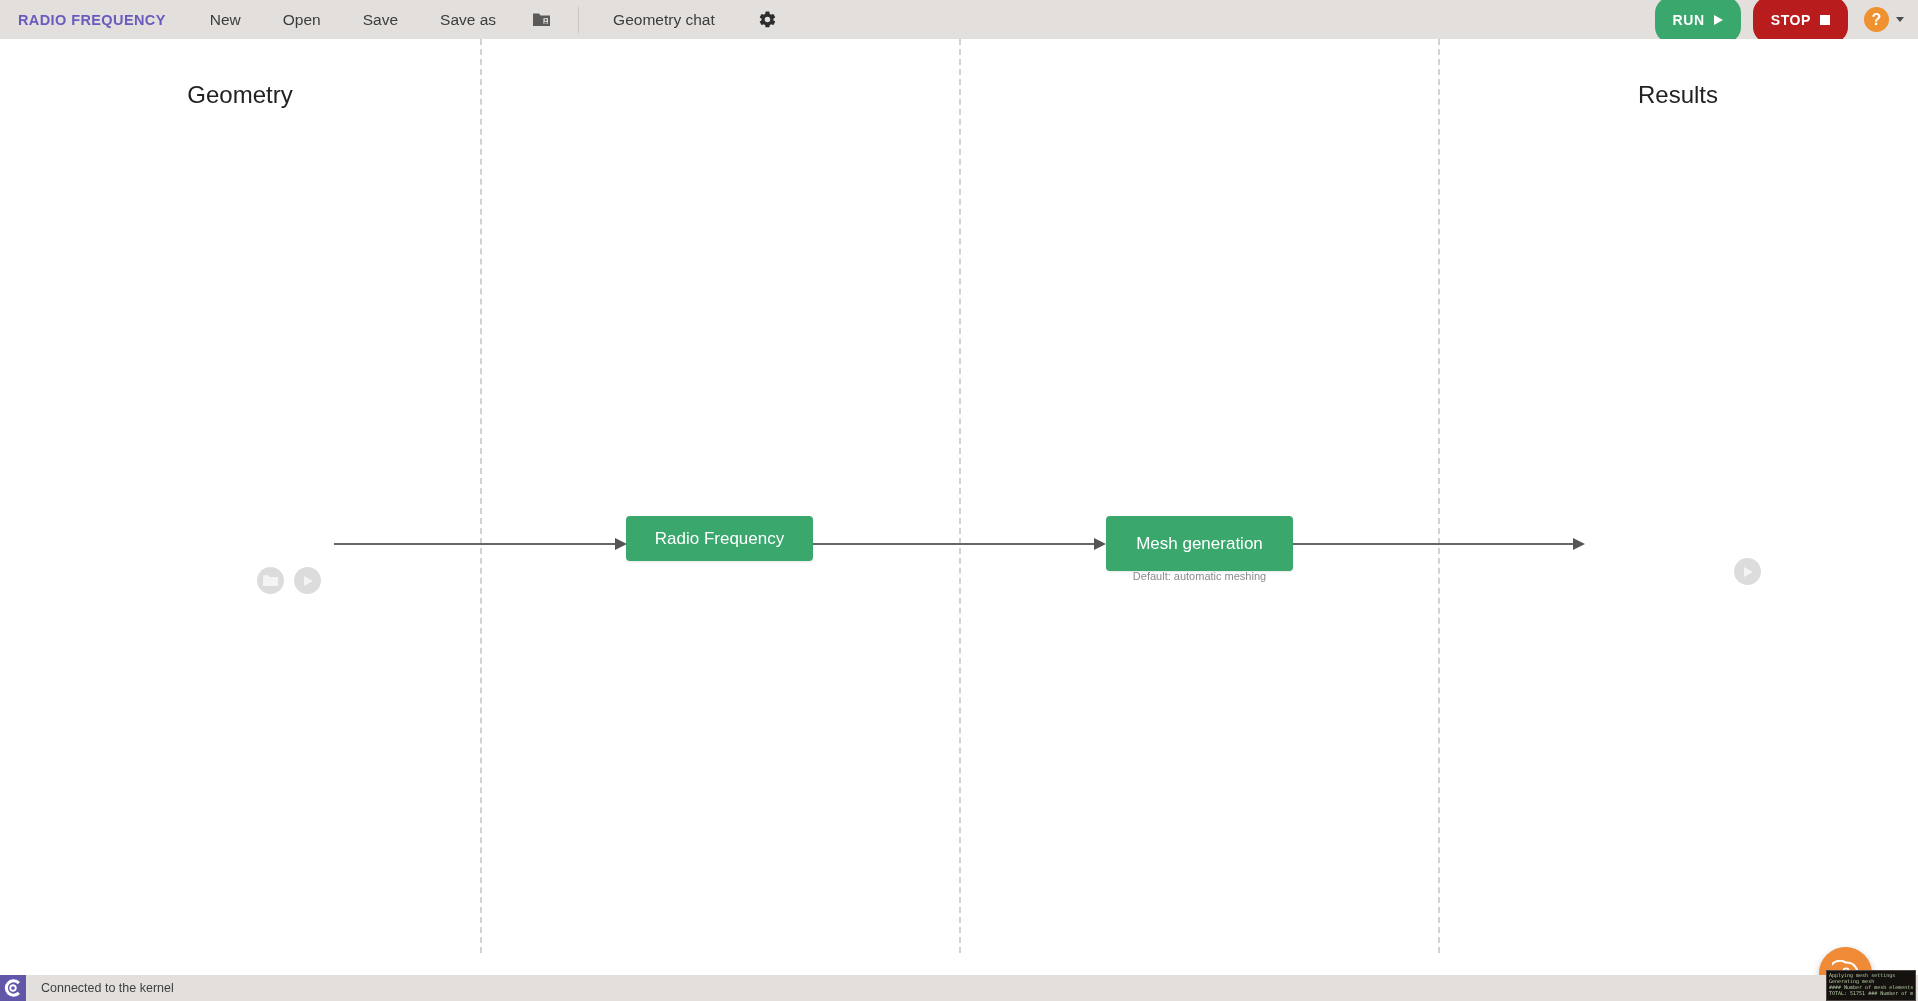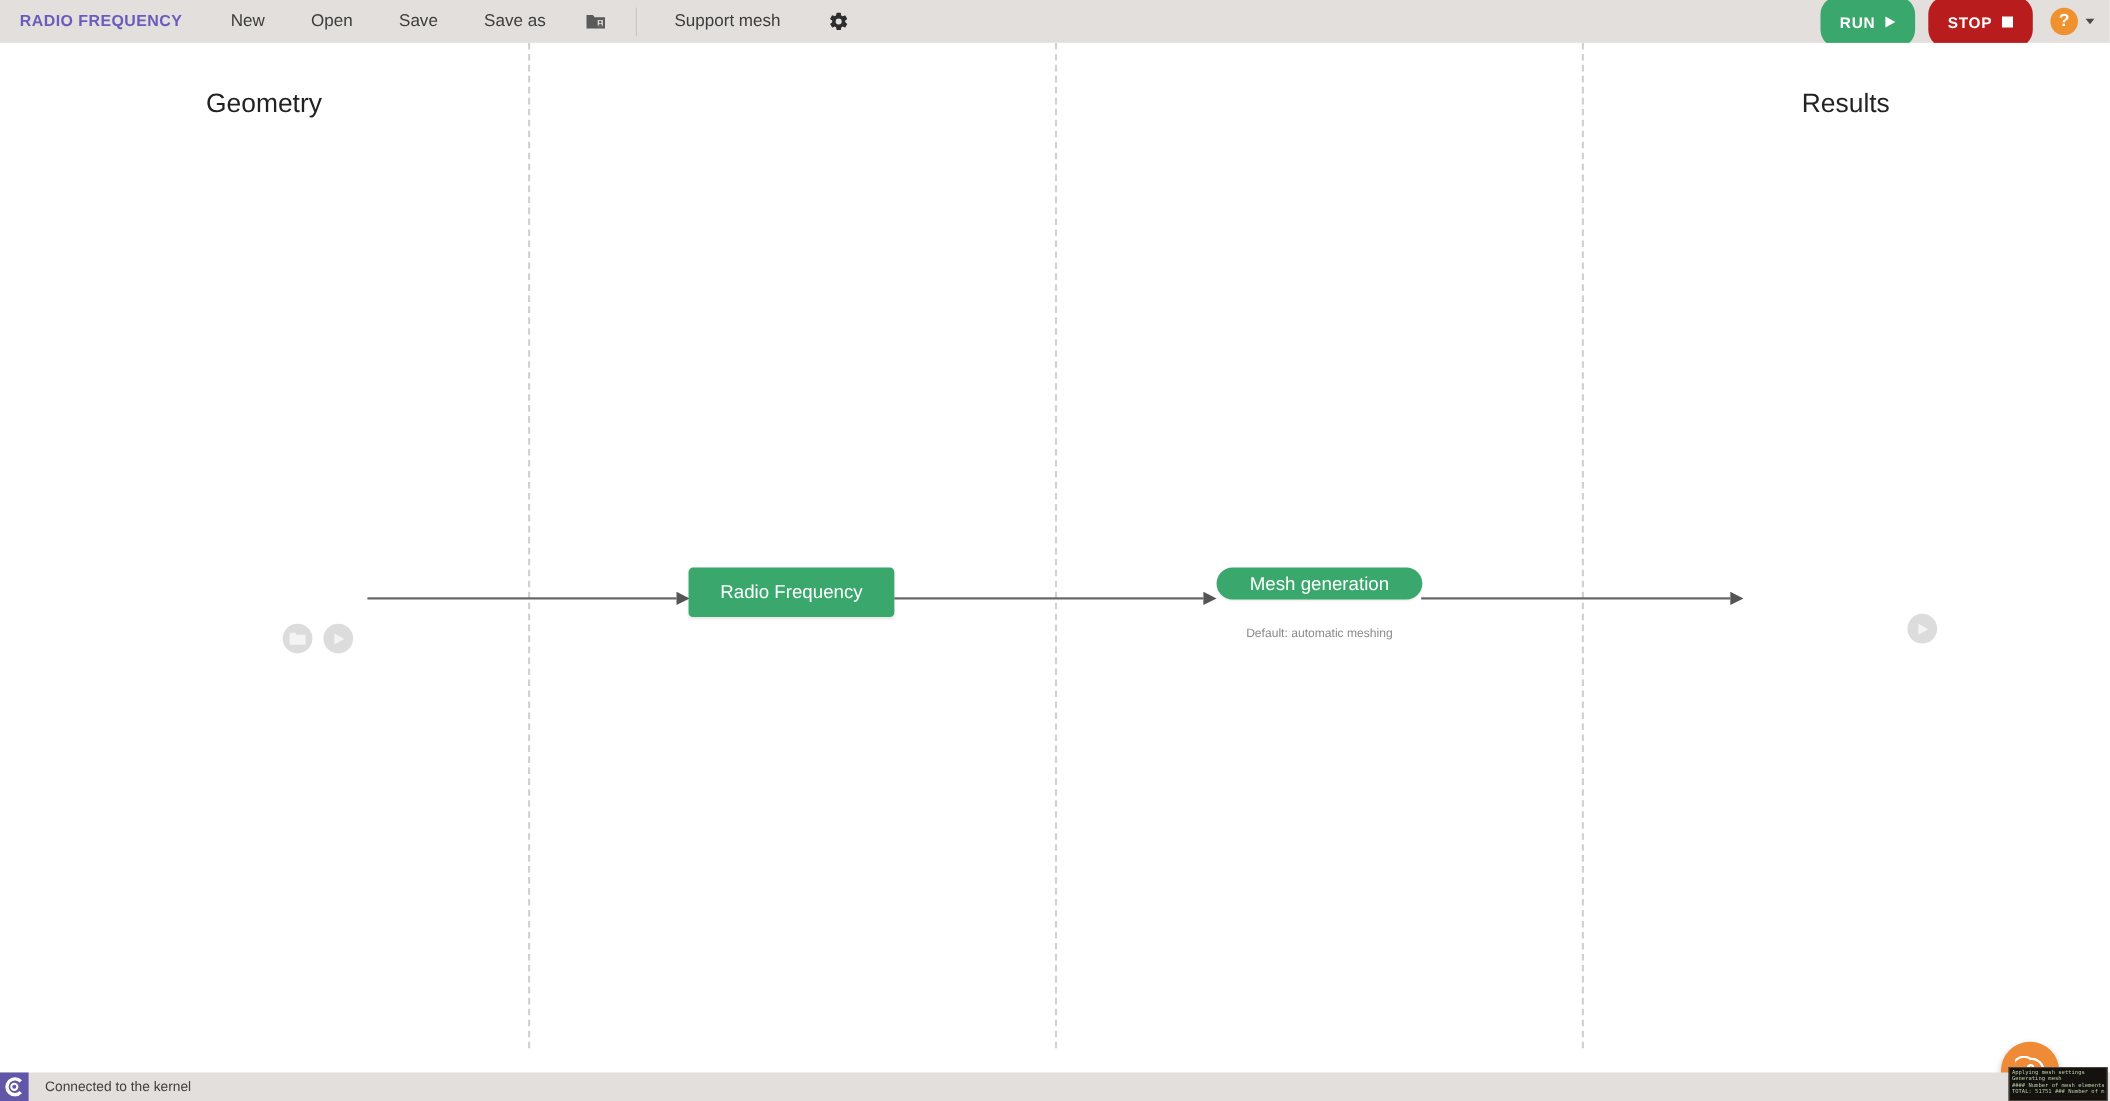--- a/index.html
+++ b/index.html
@@ -232,21 +232,21 @@
     <svg width="17" height="15" viewBox="0 0 17 15" aria-hidden="true">
       <path d="M0 1.6h6l1.6 2H17V14H0z" fill="#5a5a5a"></path>
       <rect x="10.4" y="6.2" width="4.6" height="5.6" fill="#e2dfdc"></rect>
       <circle cx="12.7" cy="8.1" r="1.15" fill="#5a5a5a"></circle>
       <path d="M10.9 11.6c0-1.1 0.8-1.8 1.8-1.8s1.8 0.7 1.8 1.8z" fill="#5a5a5a"></path>
     </svg>
   </div>
 
   <div id="tb-divider"></div>
 
-  <div class="menu-item">Support mesh</div>
+  <div class="menu-item">Geometry chat</div>
 
   <div id="gear-btn">
     <svg width="19" height="19" viewBox="0 0 24 24" aria-hidden="true">
       <path fill="#2d2d2d" d="M19.4 13c.04-.33.06-.66.06-1s-.02-.67-.06-1l2.1-1.6a.5.5 0 0 0 .12-.64l-2-3.46a.5.5 0 0 0-.6-.22l-2.48 1a7.3 7.3 0 0 0-1.73-1l-.38-2.6A.5.5 0 0 0 13.94 2h-4a.5.5 0 0 0-.5.42l-.37 2.6c-.62.26-1.2.6-1.73 1l-2.48-1a.5.5 0 0 0-.6.22l-2 3.46a.5.5 0 0 0 .12.64L4.5 11a8 8 0 0 0 0 2l-2.1 1.6a.5.5 0 0 0-.12.64l2 3.46c.12.22.38.3.6.22l2.48-1c.53.4 1.1.74 1.73 1l.37 2.6c.04.24.25.42.5.42h4c.25 0 .46-.18.5-.42l.38-2.6c.62-.26 1.2-.6 1.73-1l2.48 1c.22.08.48 0 .6-.22l2-3.46a.5.5 0 0 0-.12-.64zM11.94 15.5a3.5 3.5 0 1 1 0-7 3.5 3.5 0 0 1 0 7z"></path>
     </svg>
   </div>
 
   <div id="toolbar-right">
     <button class="action-btn" id="run-btn">
       <span>RUN</span>
@@ -287,21 +287,21 @@
     <svg width="15" height="13" viewBox="0 0 16 14" aria-hidden="true">
       <path d="M0 1.4h5.6l1.5 1.9H16V13H0z" fill="#f4f4f4"></path>
     </svg>
   </div>
   <div class="node-btn" style="left:294px; top:528px;">
     <span class="glyph-play-g"></span>
   </div>
 
   <div class="node" style="left:626px; top:477px; width:187px; height:45px;">Radio Frequency</div>
 
-  <div class="node" style="left:1106px; top:477px; width:187px; height:29px;border-radius:20px;">Mesh generation</div>
+  <div class="node" style="left:1106px; top:477px; width:187px; height:55px;">Mesh generation</div>
   <div class="node-caption" style="left:1106px; top:531px; width:187px;">Default: automatic meshing</div>
 
   <div class="node-btn" style="left:1734px; top:519px;">
     <span class="glyph-play-g"></span>
   </div>
 
   <div id="support-fab">
     <svg width="28" height="28" viewBox="0 0 24 24" aria-hidden="true">
       <path d="M12 2.2a9.3 9.3 0 1 0-5.1 17.05l-.55 3.05 3.1-2.1A9.3 9.3 0 1 0 12 2.2z" fill="none" stroke="#ffffff" stroke-width="1.7"></path>
       <path d="M9.9 9.2a2.2 2.2 0 1 1 2.55 2.35c-.5.12-.75.5-.75 1v.7" fill="none" stroke="#ffffff" stroke-width="1.7" stroke-linecap="round"></path>

